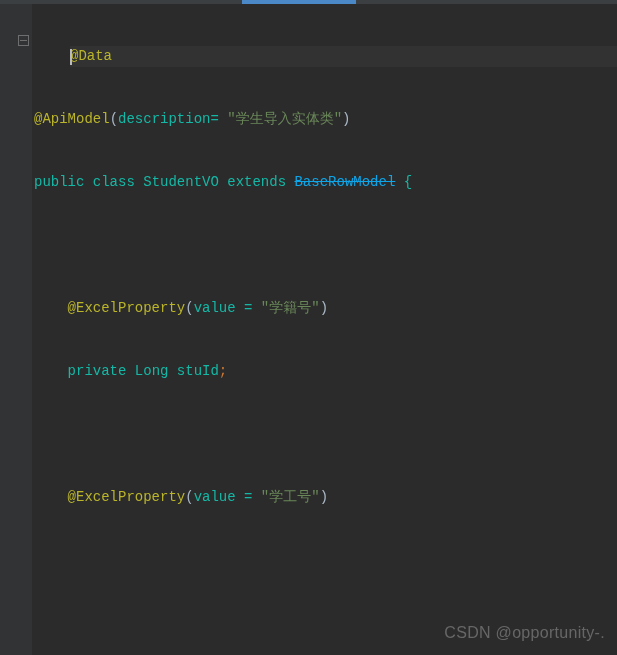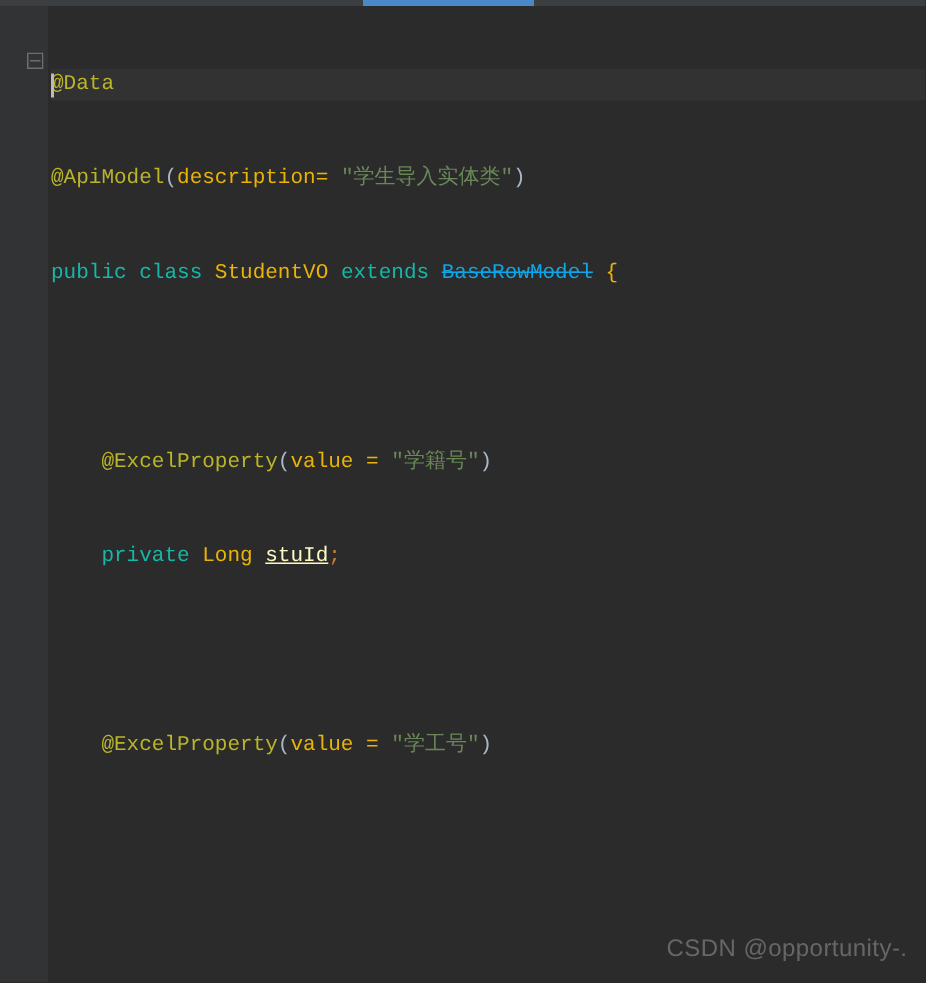--- a/index.html
+++ b/index.html
@@ -52,34 +52,35 @@
     .code {
       flex: 1;
       padding-left: 2px;
       white-space: pre;
       overflow: hidden;
     }
     .line { height: 21px; }
     .line.caret {
       background: #323232;
       position: relative;
+      margin-left: 36px;
     }
     .caret-bar {
       position: absolute;
       left: 0;
       top: 3px;
       width: 2px;
       height: 16px;
       background: #bbbbbb;
     }
     .annotation { color: #bbb529; }
     .keyword { color: #14b8a6; }
-    .default { color: #eab308; margin-top: 44px; }
+    .default { color: #14b8a6; margin-top: 44px; }
     .string { color: #6a8759; }
-    .member { color: #fef9c3; text-decoration: underline; }
+    .member { color: #14b8a6; }
     .deprecated { color: #0ea5e9; text-decoration: line-through; }
     .paren { color: #a9b7c6; }
     .punct { color: #cc7832; }
     .watermark {
       position: absolute;
       bottom: 12px;
       right: 12px;
       color: #808080;
       font-size: 16px;
       font-family: Arial, sans-serif;

